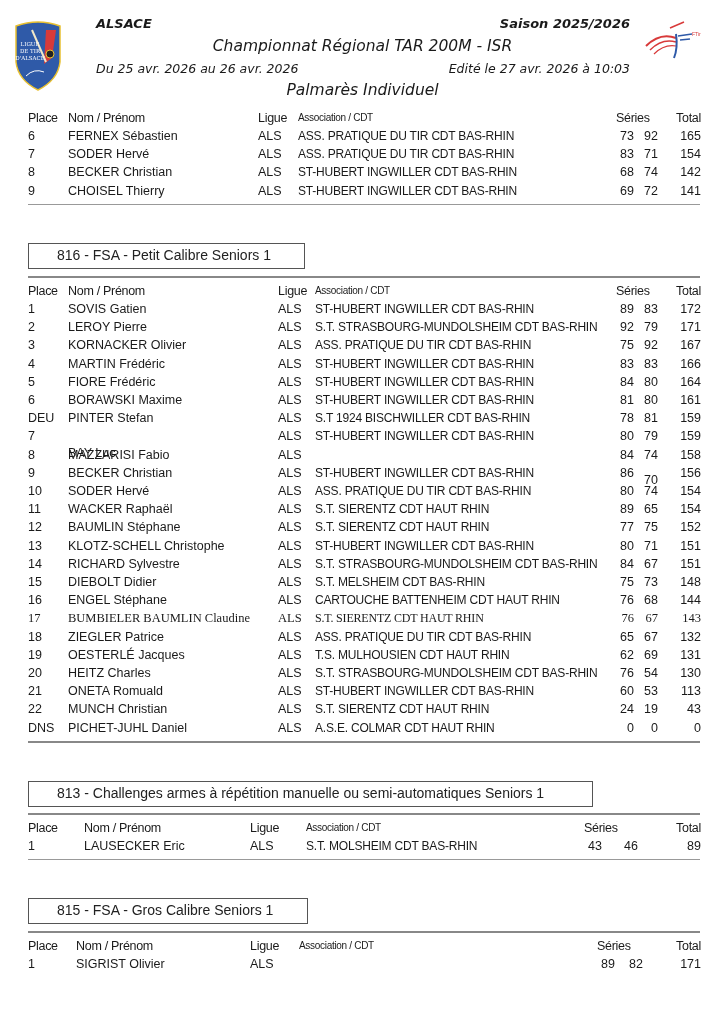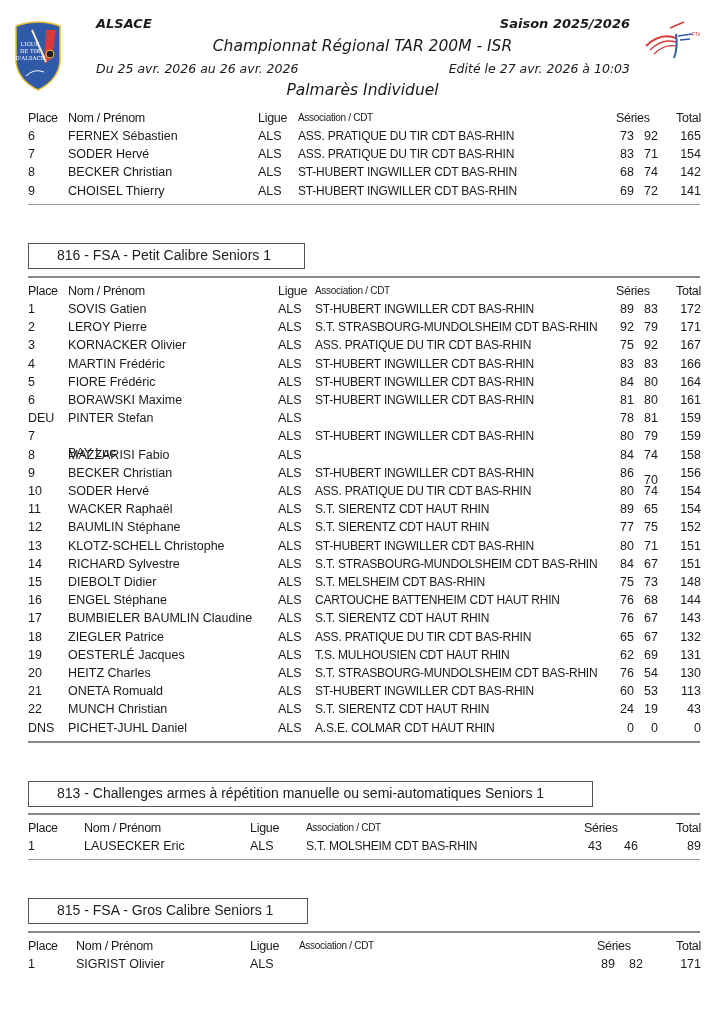--- a/index.html
+++ b/index.html
@@ -171,20 +171,21 @@
       <span style="left:250px;">ALS</span>
       <span class="assoc" style="left:287px;">ST-HUBERT INGWILLER CDT BAS-RHIN</span>
       <span class="num" style="left:580px;width:26px;">81</span>
       <span class="num" style="left:604px;width:26px;">80</span>
       <span class="num" style="left:641px;width:32px;">161</span>
     </div>
     <div class="row" style="top:166.2px;">
       <span style="left:0px;">DEU</span>
       <span style="left:40px;">PINTER Stefan</span>
       <span style="left:250px;">ALS</span>
+      <span class="assoc" style="left:287px;">S.T 1924 BISCHWILLER CDT BAS-RHIN</span>
       <span class="num" style="left:580px;width:26px;">78</span>
       <span class="num" style="left:604px;width:26px;">81</span>
       <span class="num" style="left:641px;width:32px;">159</span>
     </div>
     <div class="row" style="top:184.39999999999998px;">
       <span style="left:0px;">7</span>
       <span style="left:40px;margin-top:17px;">BAY Luc</span>
       <span style="left:250px;">ALS</span>
       <span class="assoc" style="left:287px;">ST-HUBERT INGWILLER CDT BAS-RHIN</span>
       <span class="num" style="left:580px;width:26px;">80</span>
@@ -264,21 +265,21 @@
     </div>
     <div class="row" style="top:348.2px;">
       <span style="left:0px;">16</span>
       <span style="left:40px;">ENGEL Stéphane</span>
       <span style="left:250px;">ALS</span>
       <span class="assoc" style="left:287px;">CARTOUCHE BATTENHEIM CDT HAUT RHIN</span>
       <span class="num" style="left:580px;width:26px;">76</span>
       <span class="num" style="left:604px;width:26px;">68</span>
       <span class="num" style="left:641px;width:32px;">144</span>
     </div>
-    <div class="row" style="top:366.4px;">
+    <div class="row" style="top:366.4px;font-family:Liberation Serif, serif;">
       <span style="left:0px;">17</span>
       <span style="left:40px;">BUMBIELER BAUMLIN Claudine</span>
       <span style="left:250px;">ALS</span>
       <span class="assoc" style="left:287px;">S.T. SIERENTZ CDT HAUT RHIN</span>
       <span class="num" style="left:580px;width:26px;">76</span>
       <span class="num" style="left:604px;width:26px;">67</span>
       <span class="num" style="left:641px;width:32px;">143</span>
     </div>
     <div class="row" style="top:384.59999999999997px;">
       <span style="left:0px;">18</span>

